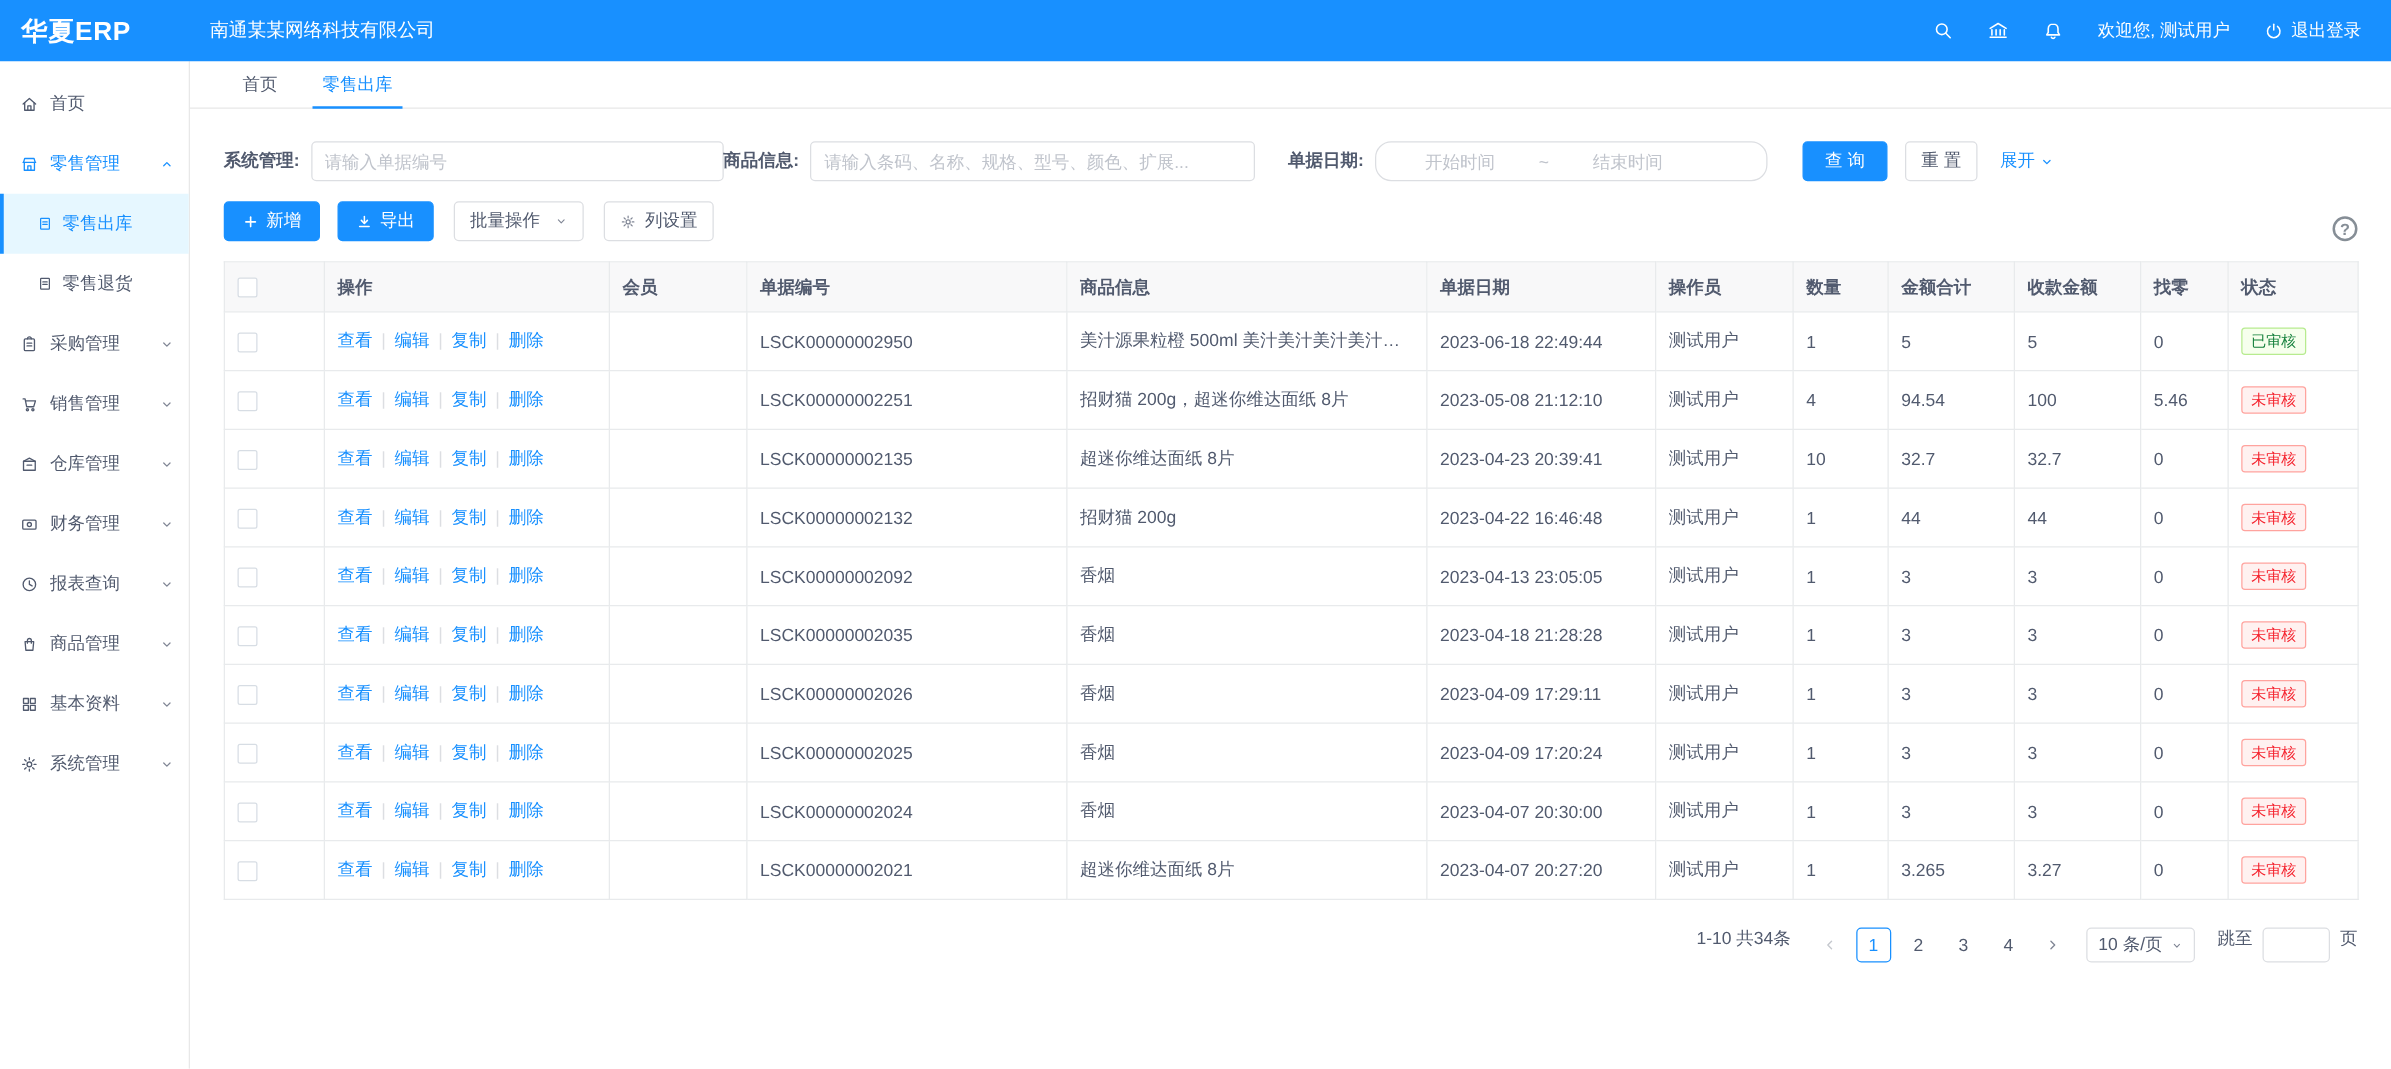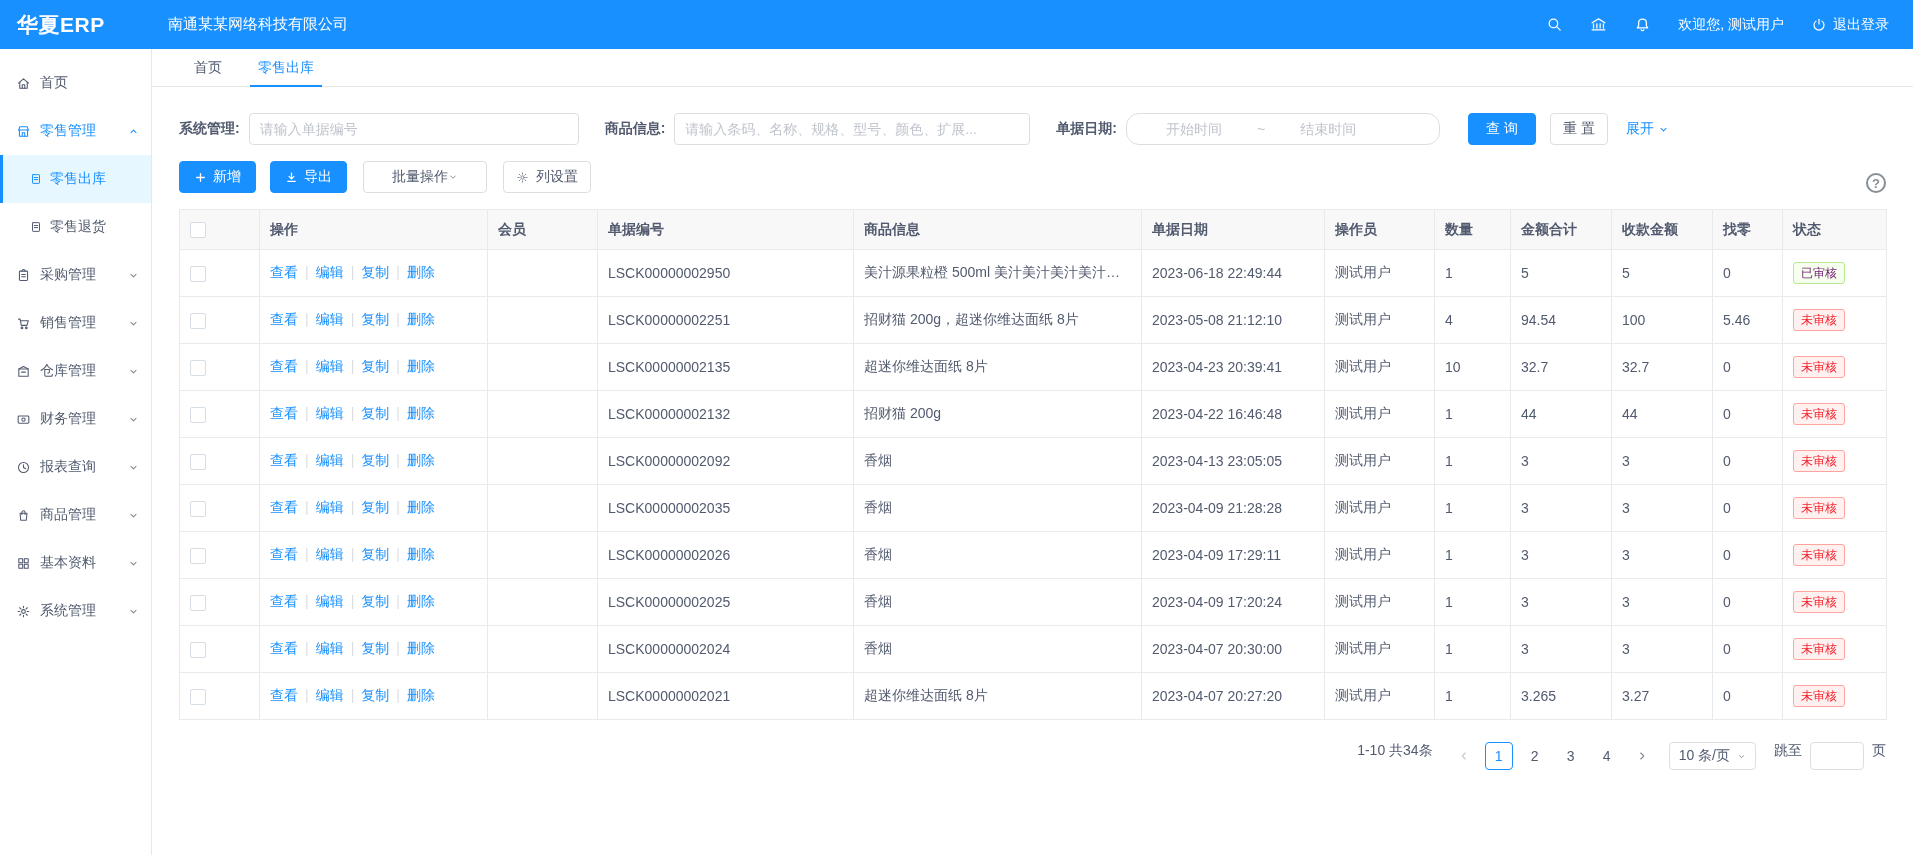--- a/index.html
+++ b/index.html
@@ -31,54 +31,54 @@
   .tab.active{color:#1890ff}
   .tab.active::after{content:"";position:absolute;left:10px;right:10px;bottom:-1px;height:2px;background:#1890ff}
 
   .content{padding:26px 27px 0}
 
   
   .filter-row{display:flex;align-items:center;white-space:nowrap}
   .f-label{font-weight:bold;color:#515a6e;margin-right:9px}
   .f-input{height:32px;border:1px solid #dcdee2;border-radius:4px;padding:0 10px;font-size:14px;color:#515a6e;outline:none;font-family:inherit;background:#fff}
   .f-input::placeholder{color:#c0c4cc}
-  .bill-input{width:330px;margin-right:26px}
+  .bill-input{width:330px;}
   .product-input{width:356px;margin-right:26px}
   .date-range{width:314px;height:32px;border:1px solid #dcdee2;border-radius:13px;display:flex;align-items:center;padding:0 8px;background:#fff}
   .date-range input{border:none;outline:none;width:118px;text-align:center;font-size:14px;font-family:inherit;color:#515a6e}
   .date-range input::placeholder{color:#c0c4cc}
   .date-sep{color:#c0c4cc;margin:0 4px}
   .btn{height:32px;border-radius:4px;border:1px solid transparent;font-size:14px;display:inline-flex;align-items:center;justify-content:center;cursor:pointer;font-family:inherit;white-space:nowrap}
   .btn-primary{background:#1890ff;color:#fff;border-color:#1890ff}
   .btn-default{background:#fff;color:#515a6e;border-color:#dcdee2}
   .search-btn{width:68px;margin-left:28px}
   .reset-btn{width:58px;margin-left:14px}
   .expand-link{color:#1890ff;margin-left:18px;display:inline-flex;align-items:center;gap:4px;cursor:pointer}
 
   
   .toolbar-row{margin-top:16px;display:flex;align-items:flex-end}
   .add-btn{padding:0 14px;gap:6px}
   .export-btn{padding:0 14px;gap:6px;margin-left:14px}
-  .batch-btn{padding:0 28px;gap:0;margin-left:16px}
+  .batch-btn{padding:0 12px;gap:12px;margin-left:16px}
   .cols-btn{padding:0 12px;gap:7px;margin-left:16px}
   .help-circle{margin-left:auto;width:20px;height:20px;border:2px solid #868e96;border-radius:50%;display:flex;align-items:center;justify-content:center;font-size:13px;font-weight:bold;color:#868e96;cursor:pointer}
 
   
   .grid{width:1707px;border-collapse:collapse;margin-top:16px;table-layout:fixed}
   .grid th,.grid td{border:1px solid #e8eaec;padding:0 10px;font-size:14px;color:#515a6e;text-align:left;overflow:hidden;white-space:nowrap;text-overflow:ellipsis}
   .grid th{background:#f8f8f9;height:40px;font-weight:bold}
   .grid td{height:47px;background:#fff}
   .col-check{text-align:center}
   .checkbox{display:inline-block;width:16px;height:16px;border:1px solid #d7dde4;border-radius:2px;background:#fff;vertical-align:middle;cursor:pointer}
   th.col-actions-h{}
   .op{color:#1890ff;cursor:pointer}
   .sep{color:#dcdee2;margin:0 7px}
   .col-status{text-align:center}
   .badge{display:inline-block;font-size:12px;line-height:20px;padding:0 7px;border-radius:3px}
-  .badge.approved{color:#701a75;background:#f6ffed;border:1px solid #b7eb8f}
+  .badge.approved{color:#15803d;background:#f6ffed;border:1px solid #b7eb8f}
   .badge.pending{color:#f5222d;background:#fff1f0;border:1px solid #ffa39e}
 
   
   .pagination{margin-top:22px;display:flex;justify-content:flex-end;gap:8px;color:#515a6e;padding-bottom:30px}
   .pg-total{margin-right:10px}
   .pg-arrow{width:26px;height:28px;display:flex;align-items:center;justify-content:center;cursor:pointer;color:#808695}
   .pg-arrow.disabled{color:#c5c8ce}
   .pg-num{min-width:28px;height:28px;display:flex;align-items:center;justify-content:center;border-radius:4px;cursor:pointer;border:1px solid transparent}
   .pg-num.active{border-color:#1890ff;color:#1890ff;background:#fff}
   .pg-size{height:28px;border:1px solid #dcdee2;border-radius:4px;display:flex;align-items:center;gap:7px;padding:0 9px;cursor:pointer;margin-left:6px;color:#515a6e}
@@ -484,21 +484,21 @@
     <td>0</td>
     <td class="col-status"><span class="badge pending">未审核</span></td>
   </tr>
 
   <tr>
     <td class="col-check"><span class="checkbox"></span></td>
     <td><a class="op">查看</a><span class="sep">|</span><a class="op">编辑</a><span class="sep">|</span><a class="op">复制</a><span class="sep">|</span><a class="op">删除</a></td>
     <td></td>
     <td>LSCK00000002035</td>
     <td>香烟</td>
-    <td>2023-04-09 21:28:28</td>
+    <td>2023-04-18 21:28:28</td>
     <td>测试用户</td>
     <td>1</td>
     <td>3</td>
     <td>3</td>
     <td>0</td>
     <td class="col-status"><span class="badge pending">未审核</span></td>
   </tr>
 
   <tr>
     <td class="col-check"><span class="checkbox"></span></td>

